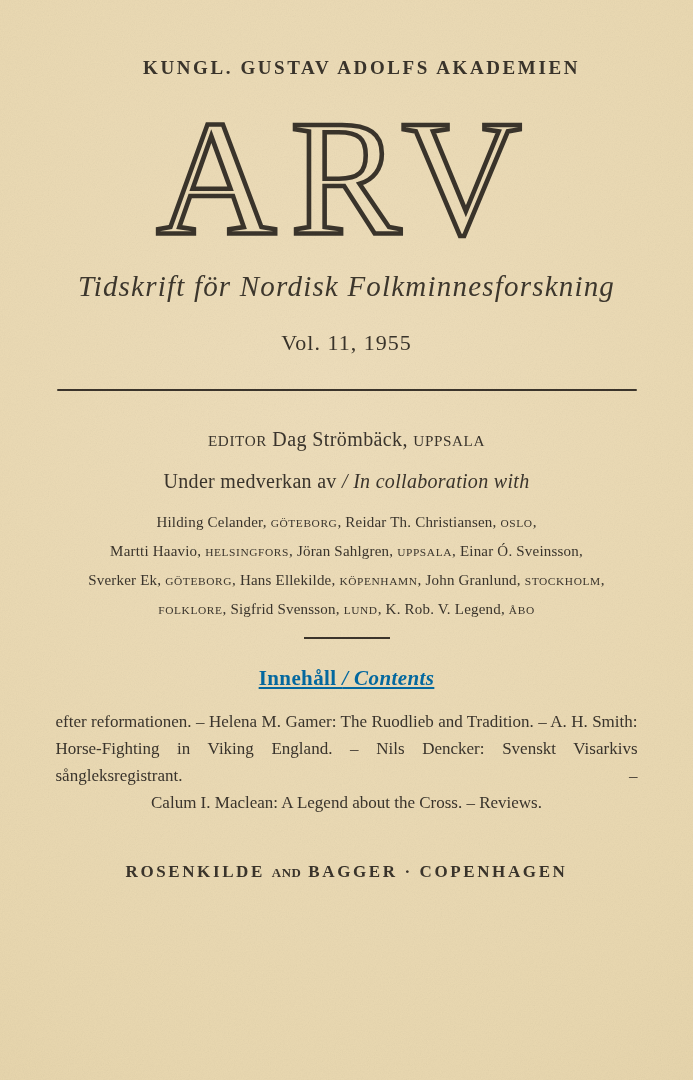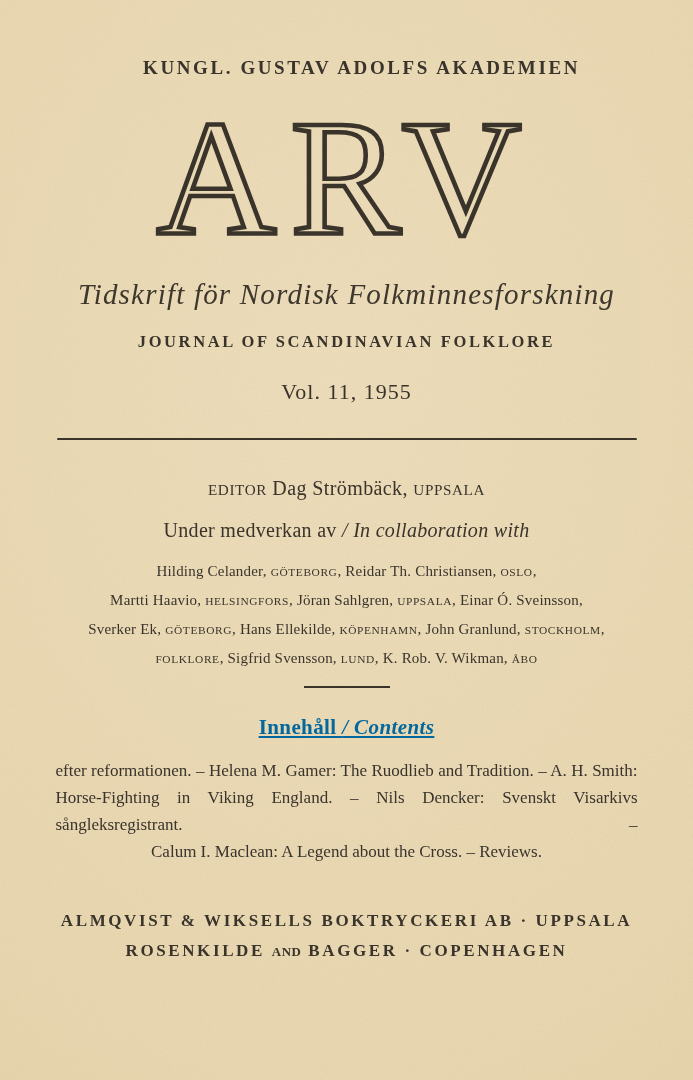--- a/index.html
+++ b/index.html
@@ -19,21 +19,21 @@
     position:absolute;inset:0;width:693px;height:1080px;
     opacity:.10;mix-blend-mode:multiply;pointer-events:none;
   }
   .academy{
     font-size:19px;font-weight:700;letter-spacing:2.6px;
     color:#3a342b;
     margin-left:30px;
   }
   .logo-svg{display:block;margin:30px auto 0;}
   .subtitle-sv{
-    margin-top:37px;
+    margin-top:29px;
     font-style:italic;font-size:29px;letter-spacing:1.2px;
     color:#3d372d;
   }
   .subtitle-en{
     margin-top:21px;
     font-size:16.5px;font-weight:700;letter-spacing:2.6px;
     color:#3a342b;
   }
   .volume{
     margin-top:27px;
@@ -78,49 +78,47 @@
 <div class="page">
 
   <div class="academy">KUNGL. GUSTAV ADOLFS AKADEMIEN</div>
 
   <svg class="logo-svg" width="693" height="132" viewBox="0 0 693 132" aria-hidden="true">
     <text x="346" y="125" text-anchor="middle" font-family="Liberation Serif, serif" font-size="166" letter-spacing="14" fill="none" stroke="#3a342b" stroke-width="4.6" stroke-linejoin="miter">ARV</text>
   </svg>
 
   <div class="subtitle-sv">Tidskrift för Nordisk Folkminnesforskning</div>
 
-  <div class="subtitle-en">JOURNAL OF SCANDINAVIAN FOLKLORE</div>
 
   <div class="volume">Vol. 11, 1955</div>
 
   <div class="rule-full"></div>
 
   <div class="editor-line"><span class="seg-sc">EDITOR</span><span> Dag Strömbäck, </span><span class="seg-sc">UPPSALA</span></div>
 
   <div class="collab-heading"><span>Under medverkan av </span><span class="seg-it">/ In collaboration with</span></div>
 
   <div class="collaborators">
     <div><span>Hilding Celander, </span><span class="seg-sc">GÖTEBORG</span><span>, Reidar Th. Christiansen, </span><span class="seg-sc">OSLO</span><span>,</span></div>
     <div><span>Martti Haavio, </span><span class="seg-sc">HELSINGFORS</span><span>, Jöran Sahlgren, </span><span class="seg-sc">UPPSALA</span><span>, Einar Ó. Sveinsson,</span></div>
     <div><span>Sverker Ek, </span><span class="seg-sc">GÖTEBORG</span><span>, Hans Ellekilde, </span><span class="seg-sc">KÖPENHAMN</span><span>, John Granlund, </span><span class="seg-sc">STOCKHOLM</span><span>,</span></div>
-    <div><span class="seg-sc">FOLKLORE</span><span>, Sigfrid Svensson, </span><span class="seg-sc">LUND</span><span>, K. Rob. V. Wikman, </span><span class="seg-sc">ÅBO</span></div>
+    <div><span class="seg-sc">FOLKLORE</span><span>, Sigfrid Svensson, </span><span class="seg-sc">LUND</span><span>, K. Rob. V. Legend, </span><span class="seg-sc">ÅBO</span></div>
   </div>
 
   <div class="rule-short"></div>
 
   <div class="contents-heading"><span class="seg-b">Innehåll </span><span class="seg-bi">/ Contents</span></div>
 
   <div class="contents-body">
     <div class="jline">efter reformationen. – Helena M. Gamer: The Ruodlieb and Tradition. – A. H. Smith:</div>
     <div class="jline">Horse-Fighting in Viking England. – Nils Dencker: Svenskt Visarkivs sångleksregistrant. –</div>
     <div class="cline">Calum I. Maclean: A Legend about the Cross. – Reviews.</div>
   </div>
 
   <div class="imprint">
-    <div><span>ALMQVIST &amp; WIKSELLS BOKTRYCKERI AB · UPPSALA</span></div>
     <div><span>ROSENKILDE </span><span class="seg-sc">AND</span><span> BAGGER · COPENHAGEN</span></div>
   </div>
 
   <svg class="noise" aria-hidden="true">
     <filter id="paperNoise">
       <feTurbulence type="fractalNoise" baseFrequency="0.85" numOctaves="2" stitchTiles="stitch"></feTurbulence>
       <feColorMatrix type="saturate" values="0"></feColorMatrix>
     </filter>
     <rect width="693" height="1080" filter="url(#paperNoise)"></rect>
   </svg>

